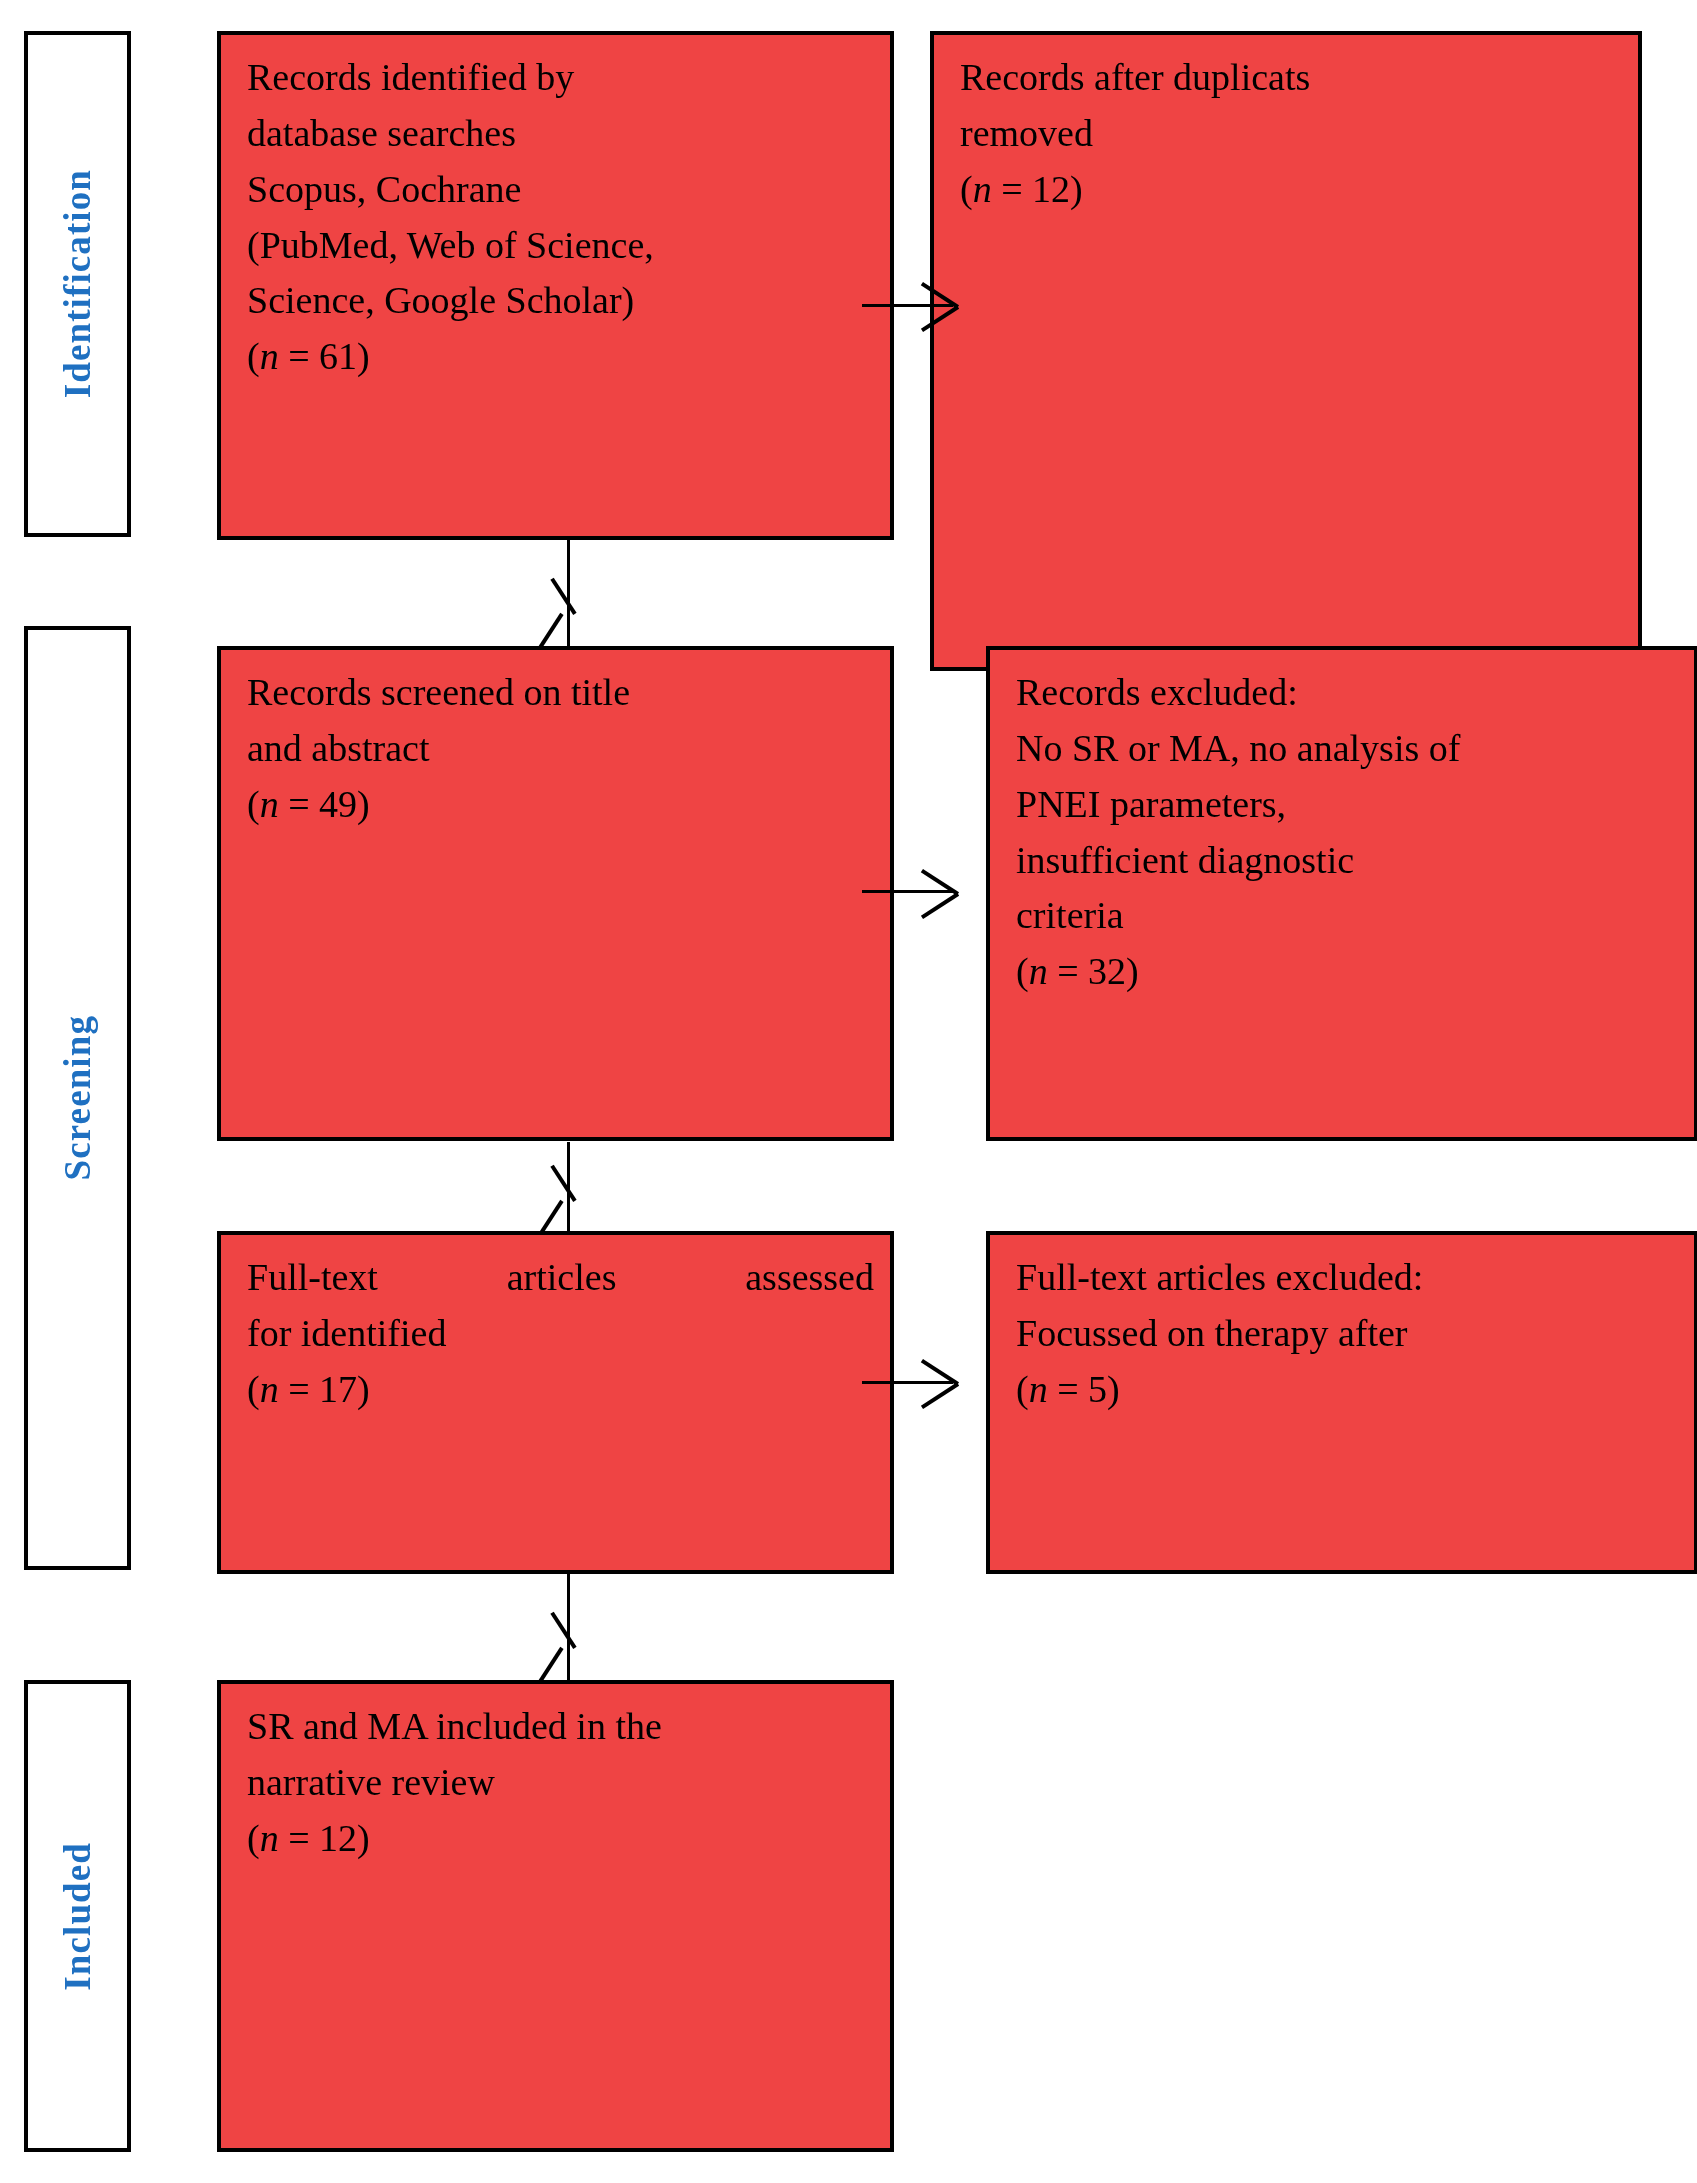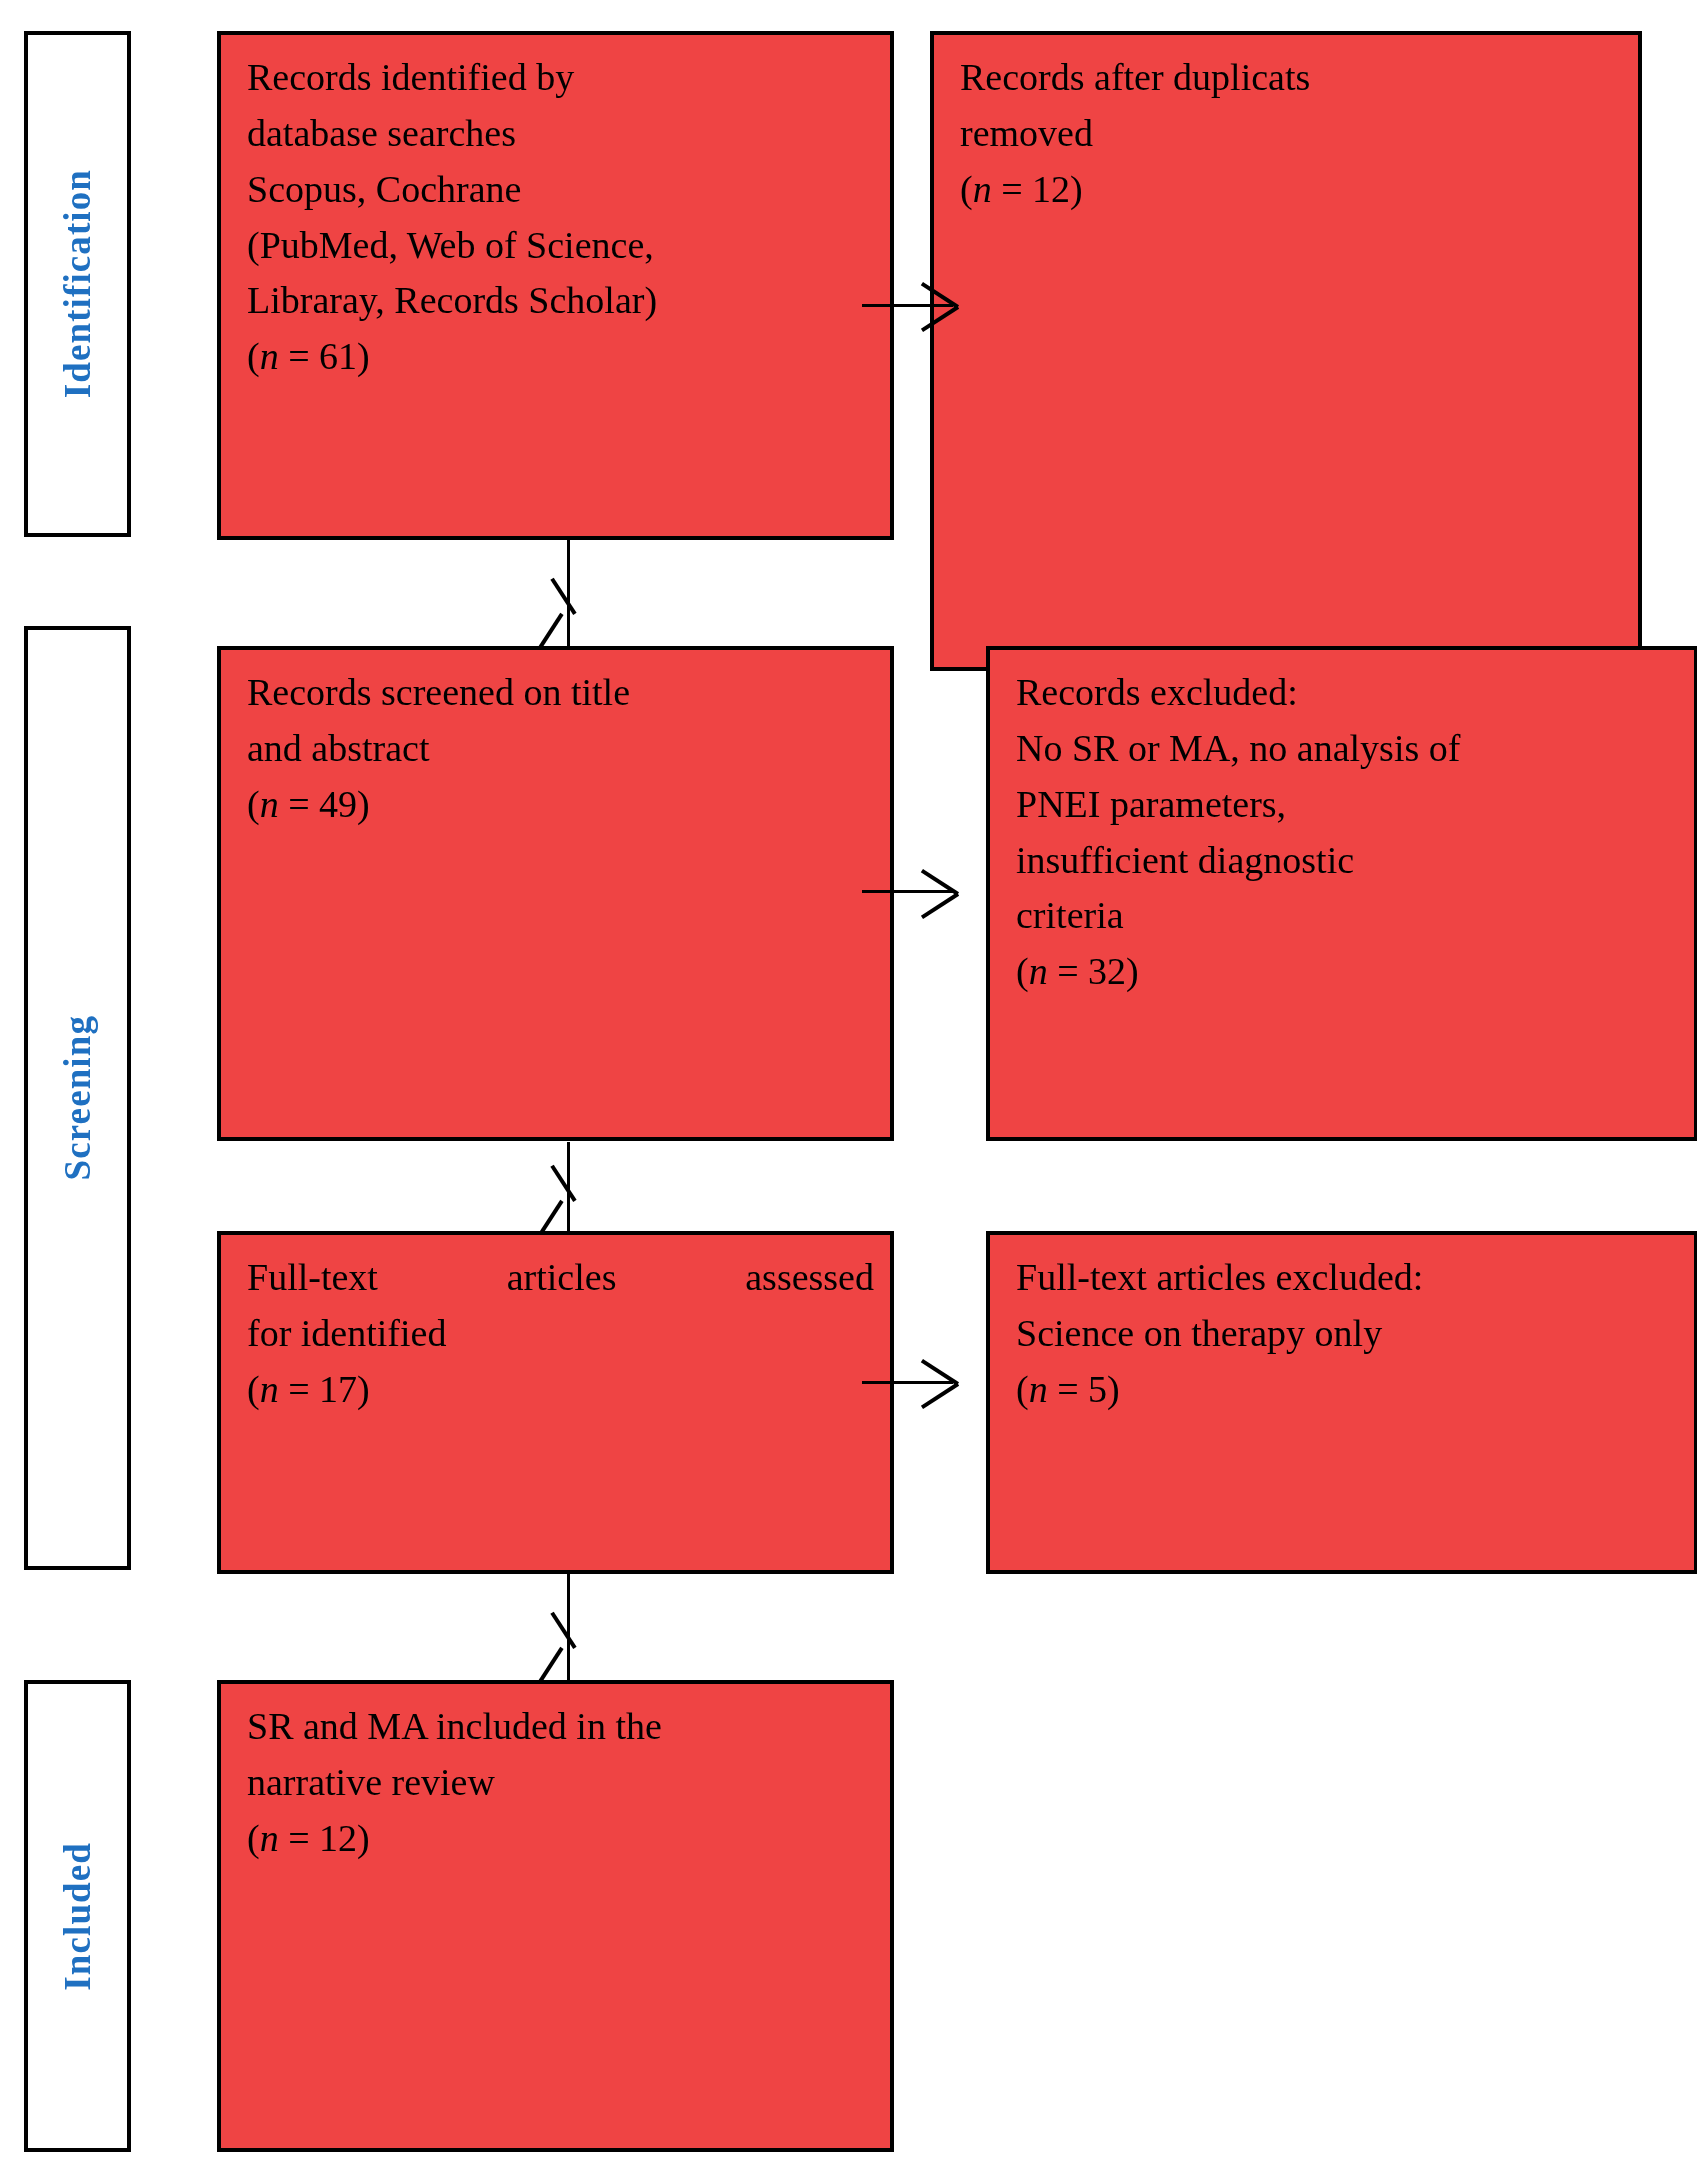--- a/index.html
+++ b/index.html
@@ -122,21 +122,21 @@
   <div class="stage-label" style="left:24px; top:1680px; width:107px; height:472px;">
     <span class="vtext">Included</span>
   </div>
 
   <div class="box" style="left:185px; top:31px; width:677px; height:509px;">
     <div class="box-text">
       <span class="ln">Records identified by</span>
       <span class="ln">database searches</span>
       <span class="ln">Scopus, Cochrane</span>
       <span class="ln">(PubMed, Web of Science,</span>
-      <span class="ln">Libraray, Records Scholar)</span>
+      <span class="ln">Science, Google Scholar)</span>
       <span class="ln"><span>(</span><span class="n-ital">n</span><span> = 61)</span></span>
     </div>
   </div>
 
   <div class="box" style="left:898px; top:31px; width:712px; height:640px;padding-left:40px;">
     <div class="box-text">
       <span class="ln">Records after duplicats</span>
       <span class="ln">removed</span>
       <span class="ln"><span>(</span><span class="n-ital">n</span><span> = 12)</span></span>
     </div>
@@ -177,21 +177,21 @@
     <div class="box-text">
       <span class="just">Full-text articles assessed</span>
       <span class="ln">for identified</span>
       <span class="ln"><span>(</span><span class="n-ital">n</span><span> = 17)</span></span>
     </div>
   </div>
 
   <div class="box" style="left:954px; top:1231px; width:712px; height:343px;">
     <div class="box-text">
       <span class="ln">Full-text articles excluded:</span>
-      <span class="ln">Science on therapy only</span>
+      <span class="ln">Focussed on therapy after</span>
       <span class="ln"><span>(</span><span class="n-ital">n</span><span> = 5)</span></span>
     </div>
   </div>
 
   <div class="hline" style="left:862px; top:1381px; width:91px;"></div>
   <div class="arrow-right" style="left:954px; top:1382px;"></div>
 
   <div class="vline" style="left:567px; top:1574px; height:106px;"></div>
   <div class="arrow-down" style="left:568px; top:1646px;"></div>
 

